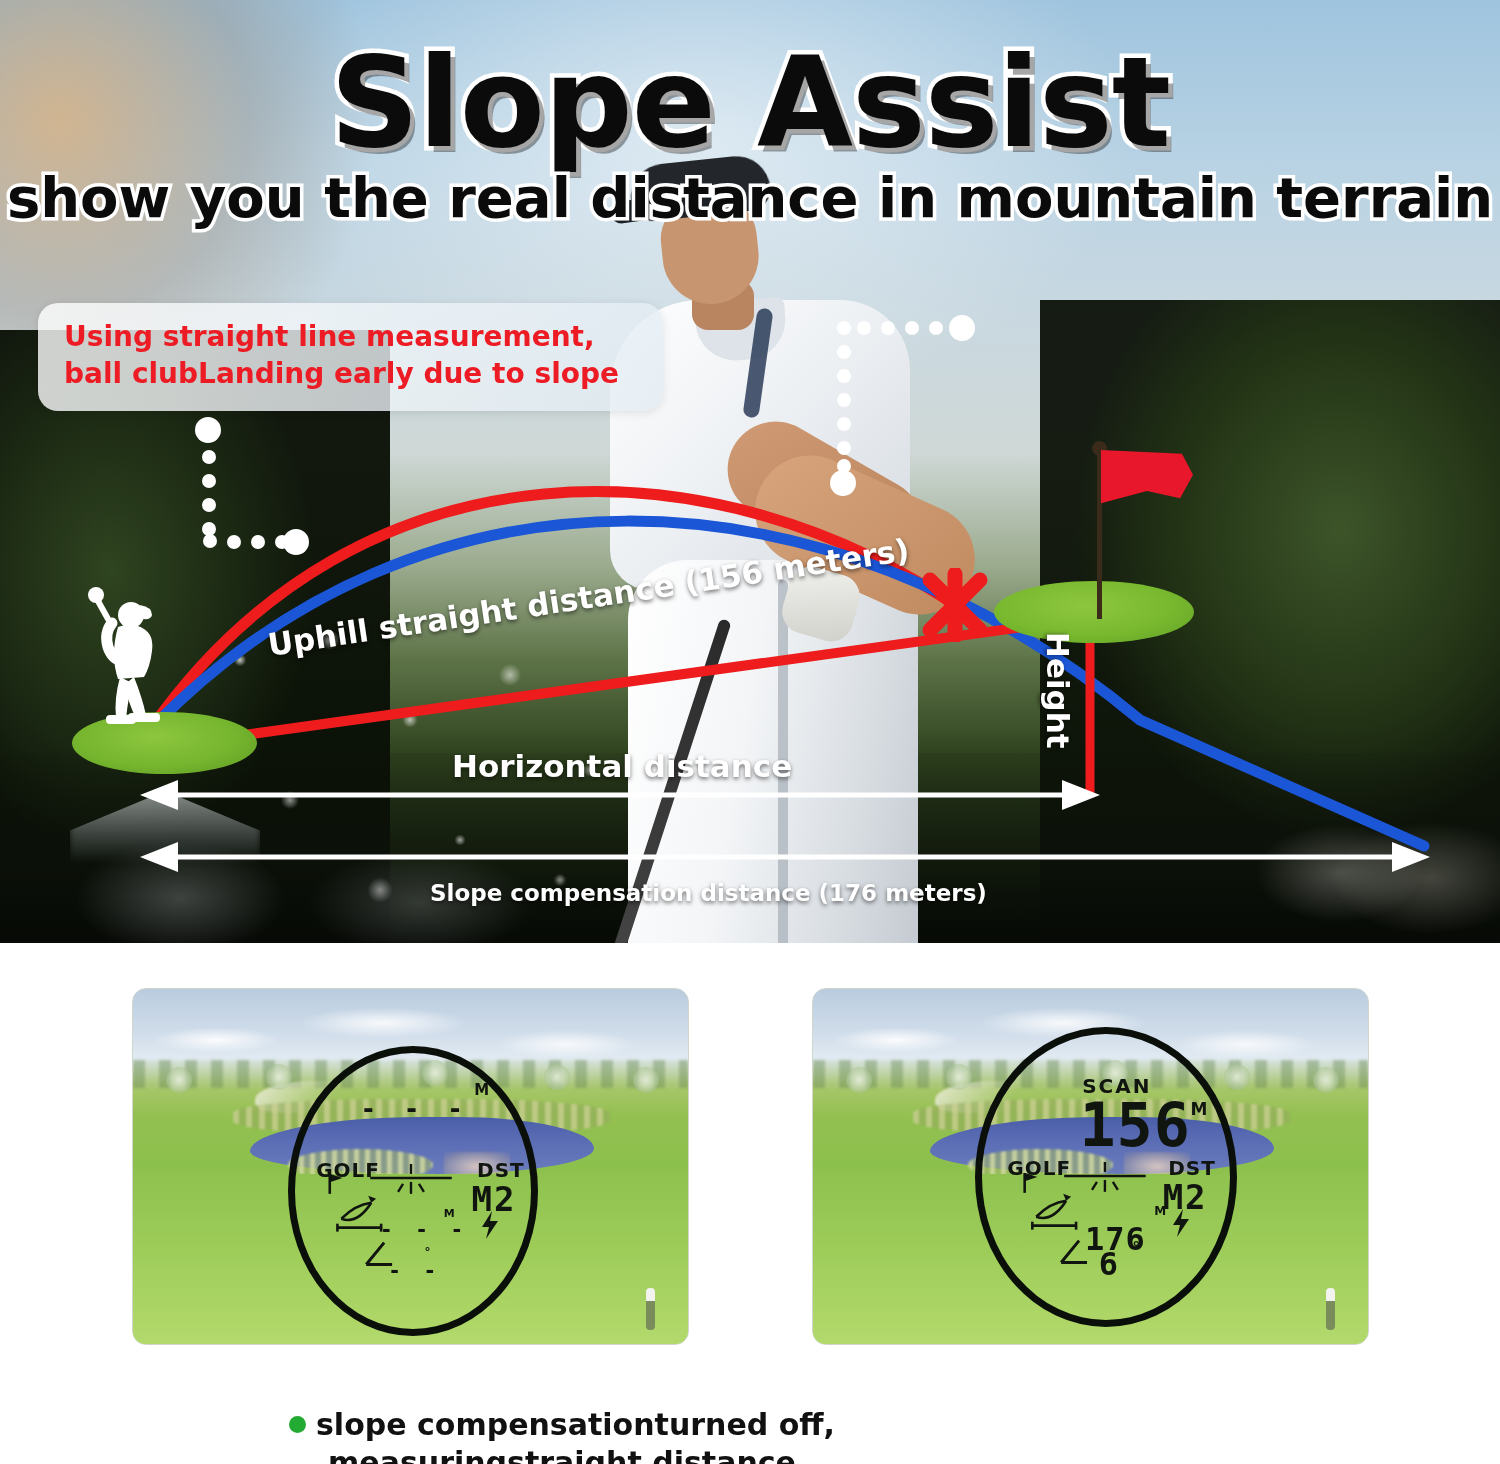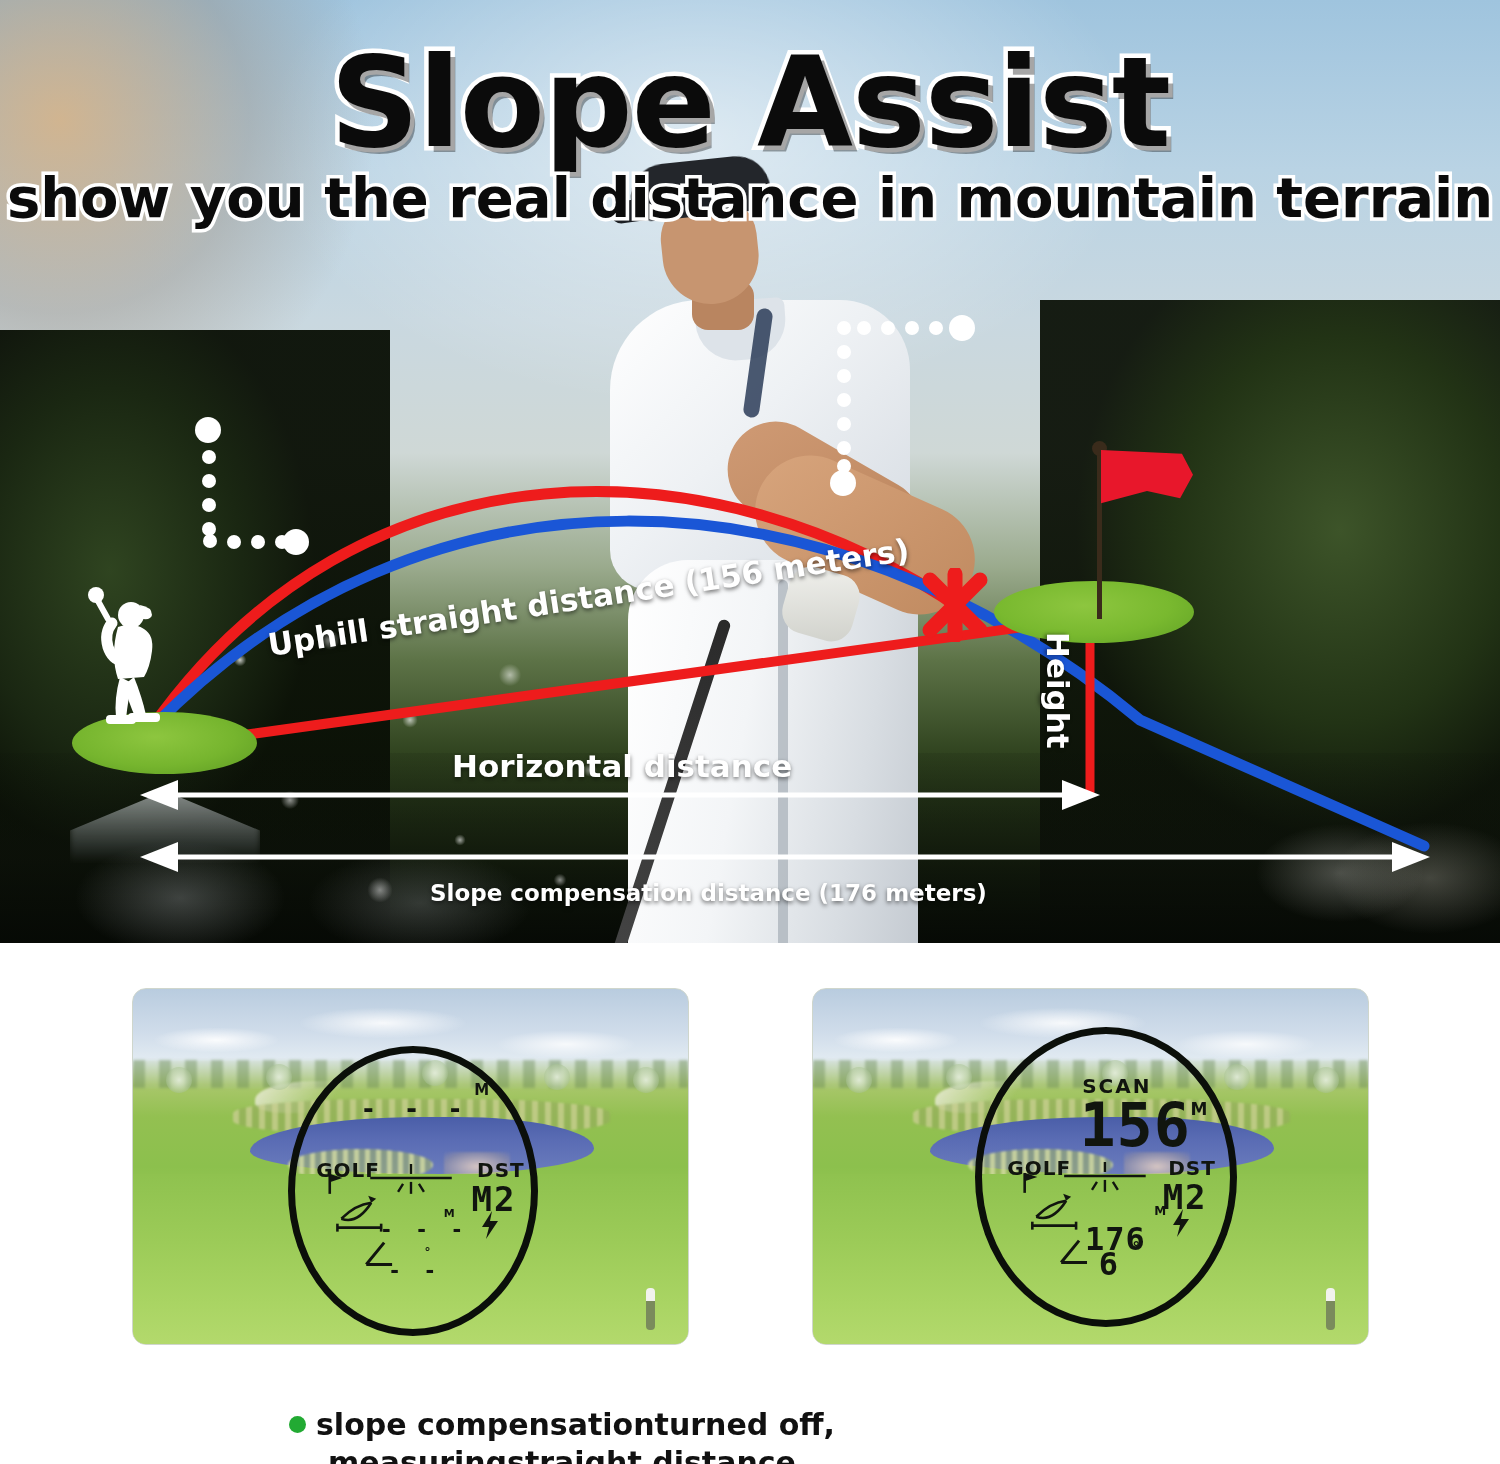--- a/index.html
+++ b/index.html
@@ -322,20 +322,24 @@
       <circle cx="844" cy="352" r="7"></circle>
         <circle cx="844" cy="376" r="7"></circle>
       <circle cx="844" cy="400" r="7"></circle>
         <circle cx="844" cy="424" r="7"></circle>
       <circle cx="844" cy="448" r="7"></circle>
         <circle cx="844" cy="466" r="7"></circle>
       <circle cx="843" cy="483" r="13"></circle>
     </g>
   </svg>
 
+  <div class="callout callout-left">
+    <div>Using straight line measurement,</div>
+    <div>ball clubLanding early due to slope</div>
+  </div>
 </div>
 
 <div class="bottom">
 
   <div class="panel panel-left">
     <div class="scope-photo">
       <div class="sp-clouds"></div>
       <div class="sp-treeline"></div>
       <div class="sp-path"></div>
       <div class="sp-reeds"></div>

